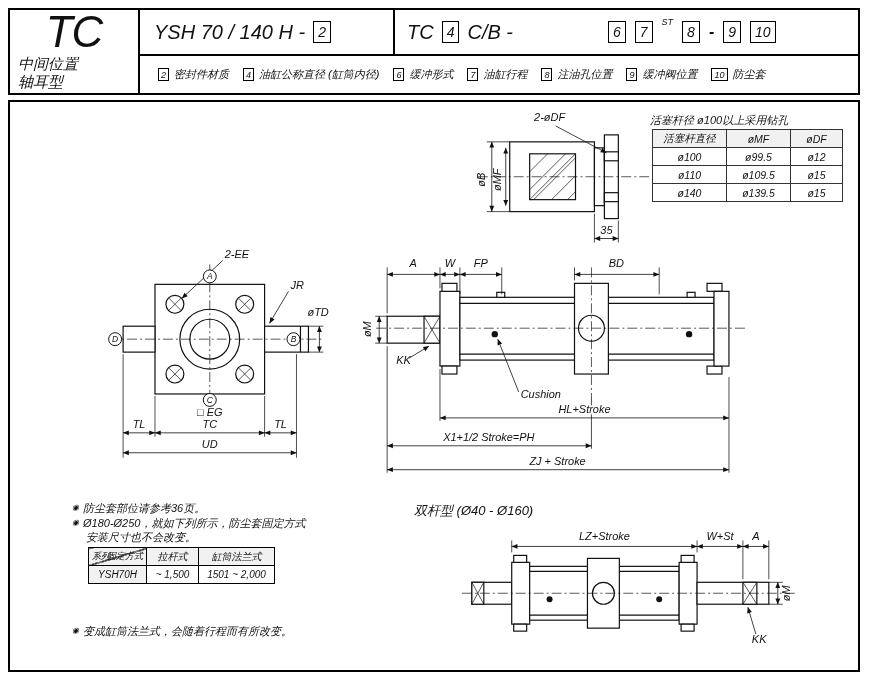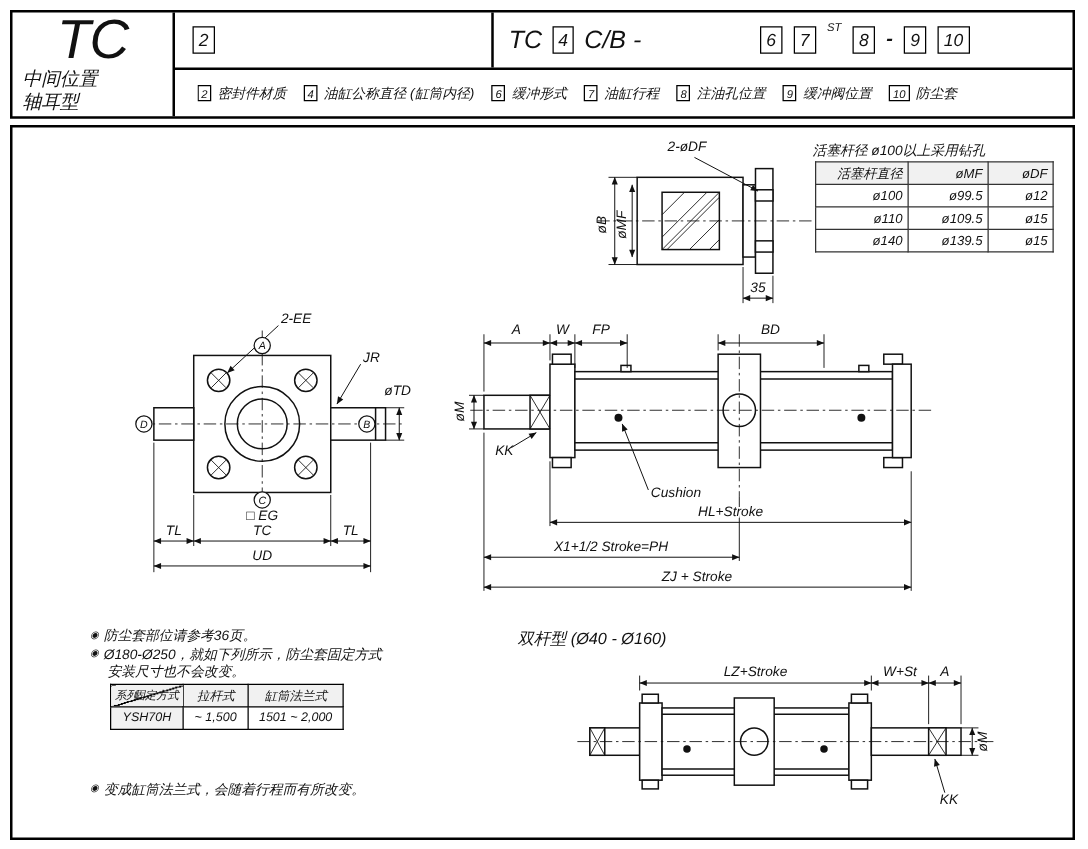--- a/index.html
+++ b/index.html
@@ -28,21 +28,21 @@
   
   .main-box { position:absolute; left:8px; top:100px; width:852px; height:572px; border:2px solid #000; background:#fff; }
   svg.draw { position:absolute; left:0; top:0; width:846px; height:566px; }
   svg text { font-family:"Liberation Sans", sans-serif; font-size:11px; fill:#111; stroke:none; }
   svg text.pt { font-size:8.5px; }
   svg text.halo { stroke:#fff; stroke-width:3px; paint-order:stroke fill; }
 
   
   .rt-title { font-size:11px; white-space:nowrap; }
   .rod-table { border-collapse:collapse; background:#fff; }
-  .rod-table th, .rod-table td { border:1px solid #333; font-size:10.5px; font-weight:normal; text-align:right; padding:1px 4px; height:18px; }
+  .rod-table th, .rod-table td { border:1px solid #333; font-size:10.5px; font-weight:normal; text-align:center; padding:1px 4px; height:18px; }
   .rod-table th { background:#f1f1f1; }
 
   
   .note { position:absolute; font-size:11px; display:flex; gap:4px; align-items:flex-start; white-space:nowrap; }
   .bullet { font-size:8px; margin-top:2px; }
   .notes-table { border-collapse:collapse; background:#fff; }
   .notes-table th, .notes-table td { border:1px solid #000; font-size:10px; font-weight:normal; text-align:center; padding:1px 4px; height:18px; }
   .notes-table .shade { background:#f1f1f1; }
   .diag { position:relative; width:58px; height:30px; background:linear-gradient(to bottom right, #f1f1f1 calc(50% - 0.6px), #000 calc(50% - 0.6px), #000 calc(50% + 0.6px), #f1f1f1 calc(50% + 0.6px));margin-top:20px; }
   .diag .ct { position:absolute; top:2px; right:3px; font-size:9px; }
@@ -56,20 +56,21 @@
 
   <div class="header-box">
     <div class="tc-cell">
       <div class="tc-big">TC</div>
       <div class="tc-sub">中间位置</div>
       <div class="tc-sub">轴耳型</div>
     </div>
 
     <div class="code-row">
       <div class="seg seg1">
+        <span>YSH 70 / 140 H -</span>
         <span class="boxn">2</span>
       </div>
       <div class="vsep"></div>
       <div class="seg seg2">
         <span>TC</span>
         <span class="boxn">4</span>
         <span>C/B -</span>
       </div>
       <div class="seg seg3">
         <span class="boxn">6</span>

